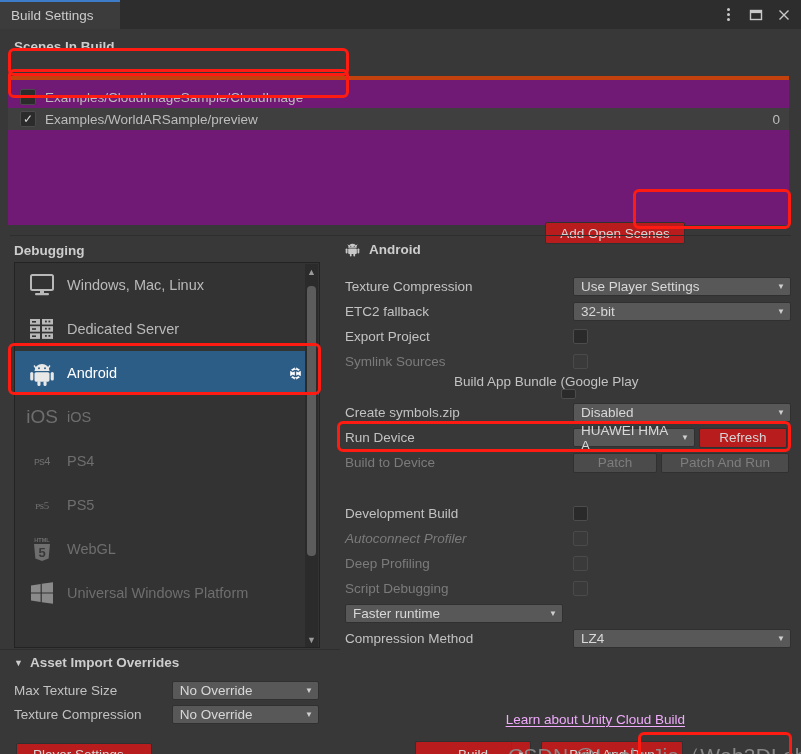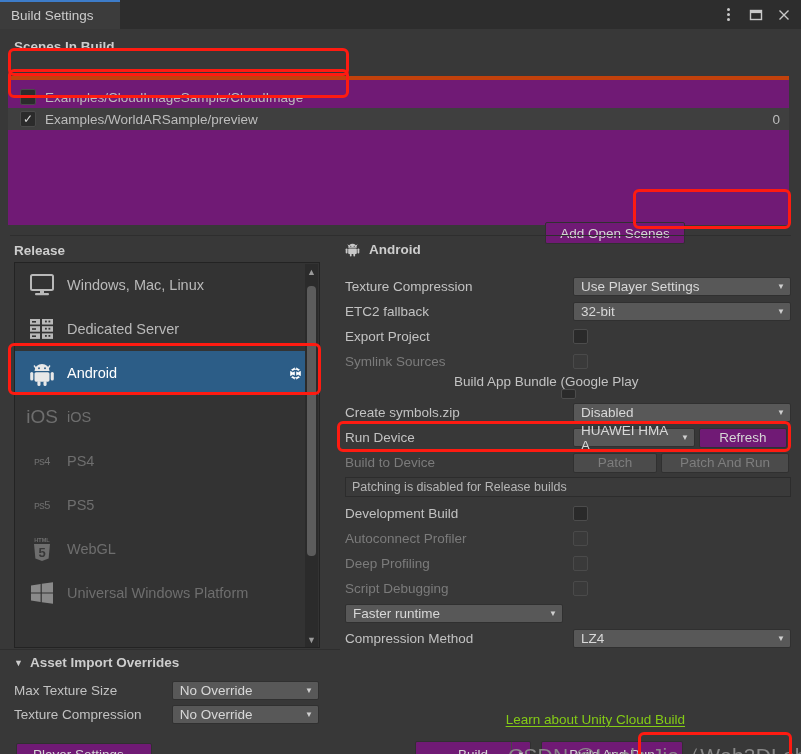--- a/index.html
+++ b/index.html
@@ -76,21 +76,21 @@
     color: #d6d6d6; font-size: 12px; line-height: 1;
   }
   .scene-row .nm { color: #bdbdbd; font-size: 13.5px; }
   .scene-row .idx {
     position: absolute; right: 9px; color: #bdbdbd; font-size: 13.5px;
   }
   .scene-row.sel { background: #3f3f3f; }
 
   
   .ubtn {
-    background: #701a75;
+    background: #b91c1c;
     border: 1px solid #303030;
     border-radius: 2px;
     color: #d5d5d5;
     font-size: 13.5px;
     display: inline-flex; align-items: center; justify-content: center;
     box-sizing: border-box;
     font-family: "Liberation Sans", sans-serif;
   }
   .ubtn.dim { color: #7e7e7e; background:#4b4b4b; }
 
@@ -188,21 +188,21 @@
     position: absolute; left: 14px; width: 305px; height: 24px;
     display: flex; align-items: center;
   }
   .aio-row .lbl { width: 161px; color: #c2c2c2; font-size: 13.5px; }
 
   .playersettings {
     position: absolute; left: 16px; top: 714px; width: 136px; height: 23px;
   }
   .cloudlink {
     position: absolute; right: 14px; top: 683px;
-    color: #84cc16; font-size: 13.5px;
+    color: #f0abfc; font-size: 13.5px;
     text-decoration: underline; text-underline-offset: 2px;
   }
   .buildbtn {
     position: absolute; top: 712px; height: 26px;
   }
   .buildbtn.build { right: 168px; width: 116px; justify-content: center; position:absolute; }
   .build-split {
     position:absolute; right:0; top:0; width:18px; height:100%;
     display:flex; align-items:center; justify-content:center;
     border-left:1px solid #474747; color:#cfcfcf; font-size:8px;
@@ -272,21 +272,21 @@
         <span class="cb">✓</span>
         <span class="nm">Examples/WorldARSample/preview</span>
         <span class="idx">0</span>
       </div>
     </div>
 
     <div class="ubtn addscenes">Add Open Scenes</div>
 
     <div class="hr" style="top:206px;"></div>
 
-    <div class="section-title platform-label">Release</div>
+    <div class="section-title platform-label">Debugging</div>
 
     <div class="plat-list">
 
       <div class="plat-item">
         <span class="plat-ico">
           <svg width="26" height="24" viewBox="0 0 26 24">
               <rect x="2" y="2" width="22" height="15" rx="1.5" fill="none" stroke="#b9b9b9" stroke-width="2"></rect>
               <rect x="11" y="17" width="4" height="3.5" fill="#b9b9b9"></rect>
               <rect x="6" y="20" width="14" height="2.2" rx="1" fill="#b9b9b9"></rect>
             </svg>
@@ -352,21 +352,21 @@
 
       <div class="plat-item disabled">
         <span class="plat-ico">
           <span style="color:#6e6e6e; font-size:11px; letter-spacing:-0.5px; font-family:'Liberation Sans',sans-serif;">ᴘs4</span>
         </span>
         <span>PS4</span>
       </div>
 
       <div class="plat-item disabled">
         <span class="plat-ico">
-          <span style="color:#6e6e6e; font-size:11px; letter-spacing:-0.5px; font-family:Liberation Sans, sans-serif;">ᴘs5</span>
+          <span style="color:#6e6e6e; font-size:11px; letter-spacing:-0.5px; font-family:Liberation Serif, serif;">ᴘs5</span>
         </span>
         <span>PS5</span>
       </div>
 
       <div class="plat-item disabled">
         <span class="plat-ico">
           <svg width="24" height="26" viewBox="0 0 24 26">
             <text x="12" y="6" fill="#6e6e6e" font-size="5.5" font-family="Liberation Sans, sans-serif" font-weight="bold" text-anchor="middle">HTML</text>
             <path d="M4 8 L20 8 L18.6 22.5 L12 25 L5.4 22.5 Z" fill="#6e6e6e"></path>
             <text x="12" y="21" fill="#383838" font-size="13" font-family="Liberation Sans, sans-serif" font-weight="bold" text-anchor="middle">5</text>
@@ -459,28 +459,27 @@
       </span>
       <span class="ubtn" style="width:88px;height:20px;margin-left:4px;">Refresh</span>
     </div>
 
     <div class="row" style="top:421px;">
       <span class="lbl dim">Build to Device</span>
       <span class="ubtn dim" style="width:84px;height:20px;">Patch</span>
       <span class="ubtn dim" style="width:128px;height:20px;margin-left:4px;">Patch And Run</span>
     </div>
 
-    <div class="helpbar" style="top:448px;">Patching is disabled for Release builds</div>
 
     <div class="row" style="top:472px;">
       <span class="lbl">Development Build</span>
       <span class="cbox"></span>
     </div>
 
-    <div class="row" style="top:497px;">
+    <div class="row" style="top:497px;font-style:italic;">
       <span class="lbl dim">Autoconnect Profiler</span>
       <span class="cbox dim"></span>
     </div>
 
     <div class="row" style="top:522px;">
       <span class="lbl dim">Deep Profiling</span>
       <span class="cbox dim"></span>
     </div>
 
     <div class="row" style="top:547px;">

